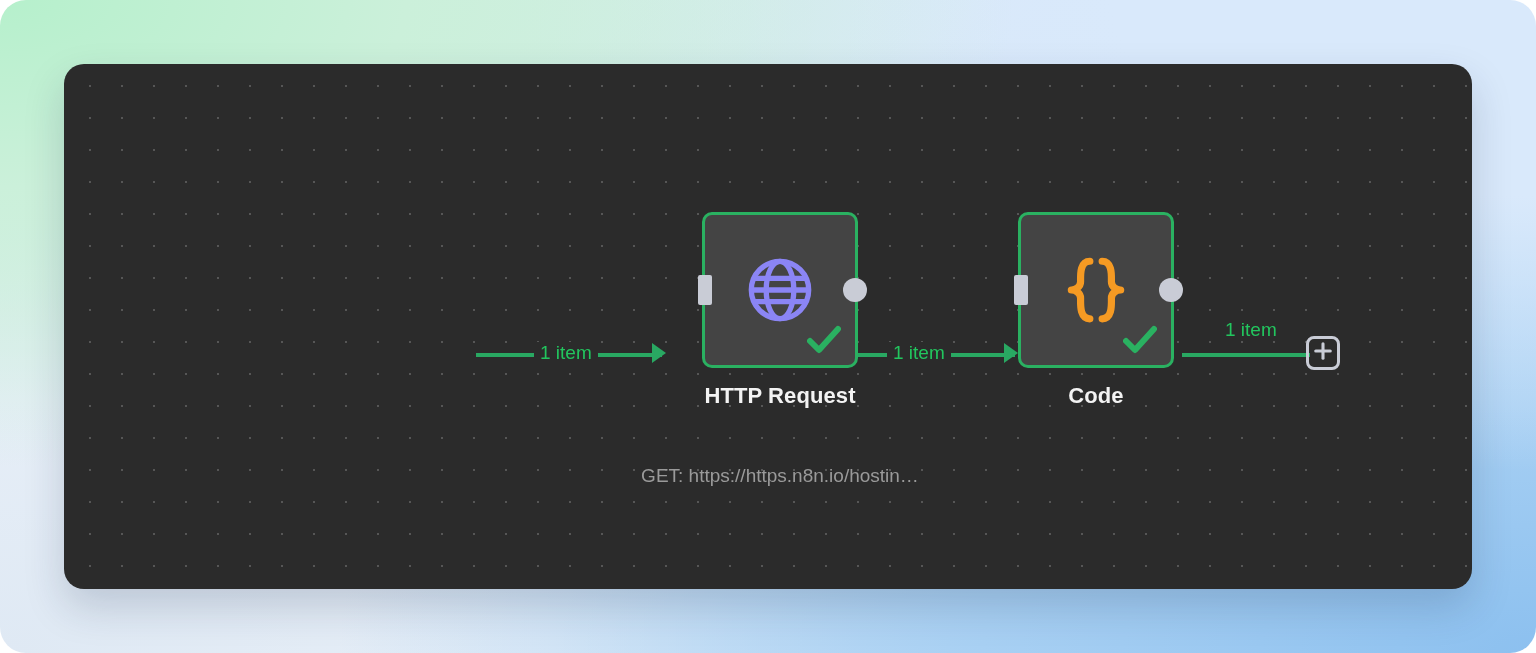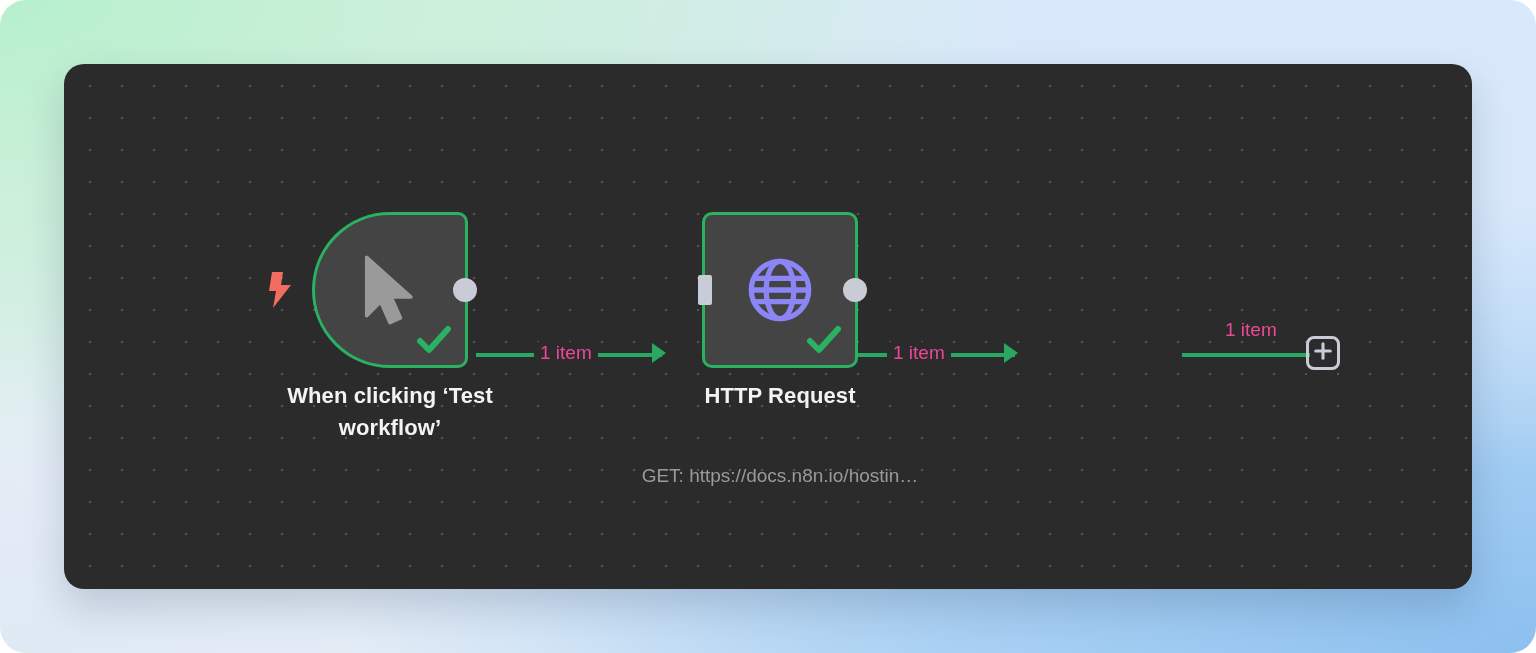--- a/index.html
+++ b/index.html
@@ -145,21 +145,21 @@
     position: absolute;
     top: 289px;
     transform: translateY(-50%);
     width: 0; height: 0;
     border-top: 10px solid transparent;
     border-bottom: 10px solid transparent;
     border-left: 14px solid #29a862;
   }
   .conn-label {
     position: absolute;
-    color: #ec4899;
+    color: #22c55e;
     font-size: 19px;
     font-weight: 400;
     white-space: nowrap;
     background: #2b2b2b;
     padding: 0 6px;
     line-height: 22px;
   }
 
   
   .plus-btn {
@@ -185,48 +185,20 @@
     <div class="conn-arrow" style="left:588px;"></div>
     <div class="conn-label" style="left:470px; top:278px;">1 item</div>
 
     <div class="conn" style="left:765px; width:186px;"></div>
     <div class="conn-arrow" style="left:940px;"></div>
     <div class="conn-label" style="left:823px; top:278px;">1 item</div>
 
     <div class="conn" style="left:1118px; width:128px;"></div>
     <div class="conn-label" style="left:1155px; top:255px;">1 item</div>
 
-    <div class="node-wrap" style="left:248px; top:148px;">
-
-      <div class="node-box trigger">
-
-        <div class="trigger-bolt">
-          <svg viewBox="0 0 24 36" width="24" height="36">
-            <path d="M14 0 H3 L0 19 H7 L4 36 L22 13 H12 Z" fill="#f26d5f"></path>
-          </svg>
-        </div>
-
-        <div class="node-icon">
-          <svg viewBox="0 0 48 60" width="56" height="70">
-            <path d="M4 2 L4 52 L16 40 L24 58 L33 54 L25 36 L42 36 Z" fill="#9a9a9a" stroke="#9a9a9a" stroke-width="3" stroke-linejoin="round"></path>
-          </svg>
-        </div>
-
-        <div class="node-check">
-          <svg viewBox="0 0 34 30" width="34" height="30">
-            <path d="M3 16 L12 25 L31 4" fill="none" stroke="#2ab161" stroke-width="6" stroke-linecap="round" stroke-linejoin="round"></path>
-          </svg>
-        </div>
-
-        <div class="endpoint-out"></div>
-      </div>
-
-      <div class="node-title">When clicking ‘Test
-workflow’</div>
-    </div>
 
     <div class="node-wrap" style="left:638px; top:148px;">
 
       <div class="node-box">
 
         <div class="endpoint-in"></div>
 
         <div class="node-icon">
           <svg viewBox="0 0 64 64" width="68" height="68">
             <circle cx="32" cy="32" r="27" fill="none" stroke="#8b85f5" stroke-width="5"></circle>
@@ -240,23 +212,47 @@
         <div class="node-check">
           <svg viewBox="0 0 34 30" width="34" height="30">
             <path d="M3 16 L12 25 L31 4" fill="none" stroke="#2ab161" stroke-width="6" stroke-linecap="round" stroke-linejoin="round"></path>
           </svg>
         </div>
 
         <div class="endpoint-out"></div>
       </div>
 
       <div class="node-title">HTTP Request</div>
-      <div class="node-subtitle">GET: https://docs.n8n.io/hostin…</div>
+      <div class="node-subtitle">GET: https://https.n8n.io/hostin…</div>
     </div>
 
+    <div class="node-wrap" style="left:954px; top:148px;">
+
+      <div class="node-box">
+
+        <div class="endpoint-in"></div>
+
+        <div class="node-icon">
+          <svg viewBox="0 0 72 72" width="74" height="74">
+            <path d="M30 8 C20 8 21 22 21 28 C21 33 16 36 12 36 C16 36 21 39 21 44 C21 50 20 64 30 64" fill="none" stroke="#f59a23" stroke-width="7" stroke-linecap="round" stroke-linejoin="round"></path>
+            <path d="M42 8 C52 8 51 22 51 28 C51 33 56 36 60 36 C56 36 51 39 51 44 C51 50 52 64 42 64" fill="none" stroke="#f59a23" stroke-width="7" stroke-linecap="round" stroke-linejoin="round"></path>
+          </svg>
+        </div>
+
+        <div class="node-check">
+          <svg viewBox="0 0 34 30" width="34" height="30">
+            <path d="M3 16 L12 25 L31 4" fill="none" stroke="#2ab161" stroke-width="6" stroke-linecap="round" stroke-linejoin="round"></path>
+          </svg>
+        </div>
+
+        <div class="endpoint-out"></div>
+      </div>
+
+      <div class="node-title">Code</div>
+    </div>
 
     <div class="plus-btn" style="left:1242px;">
       <span style="display:block;">
         <svg viewBox="0 0 22 22" width="20" height="20">
           <line x1="11" y1="3" x2="11" y2="19" stroke="#c9ccd6" stroke-width="3.4" stroke-linecap="round"></line>
           <line x1="3" y1="11" x2="19" y2="11" stroke="#c9ccd6" stroke-width="3.4" stroke-linecap="round"></line>
         </svg>
       </span>
     </div>
 

